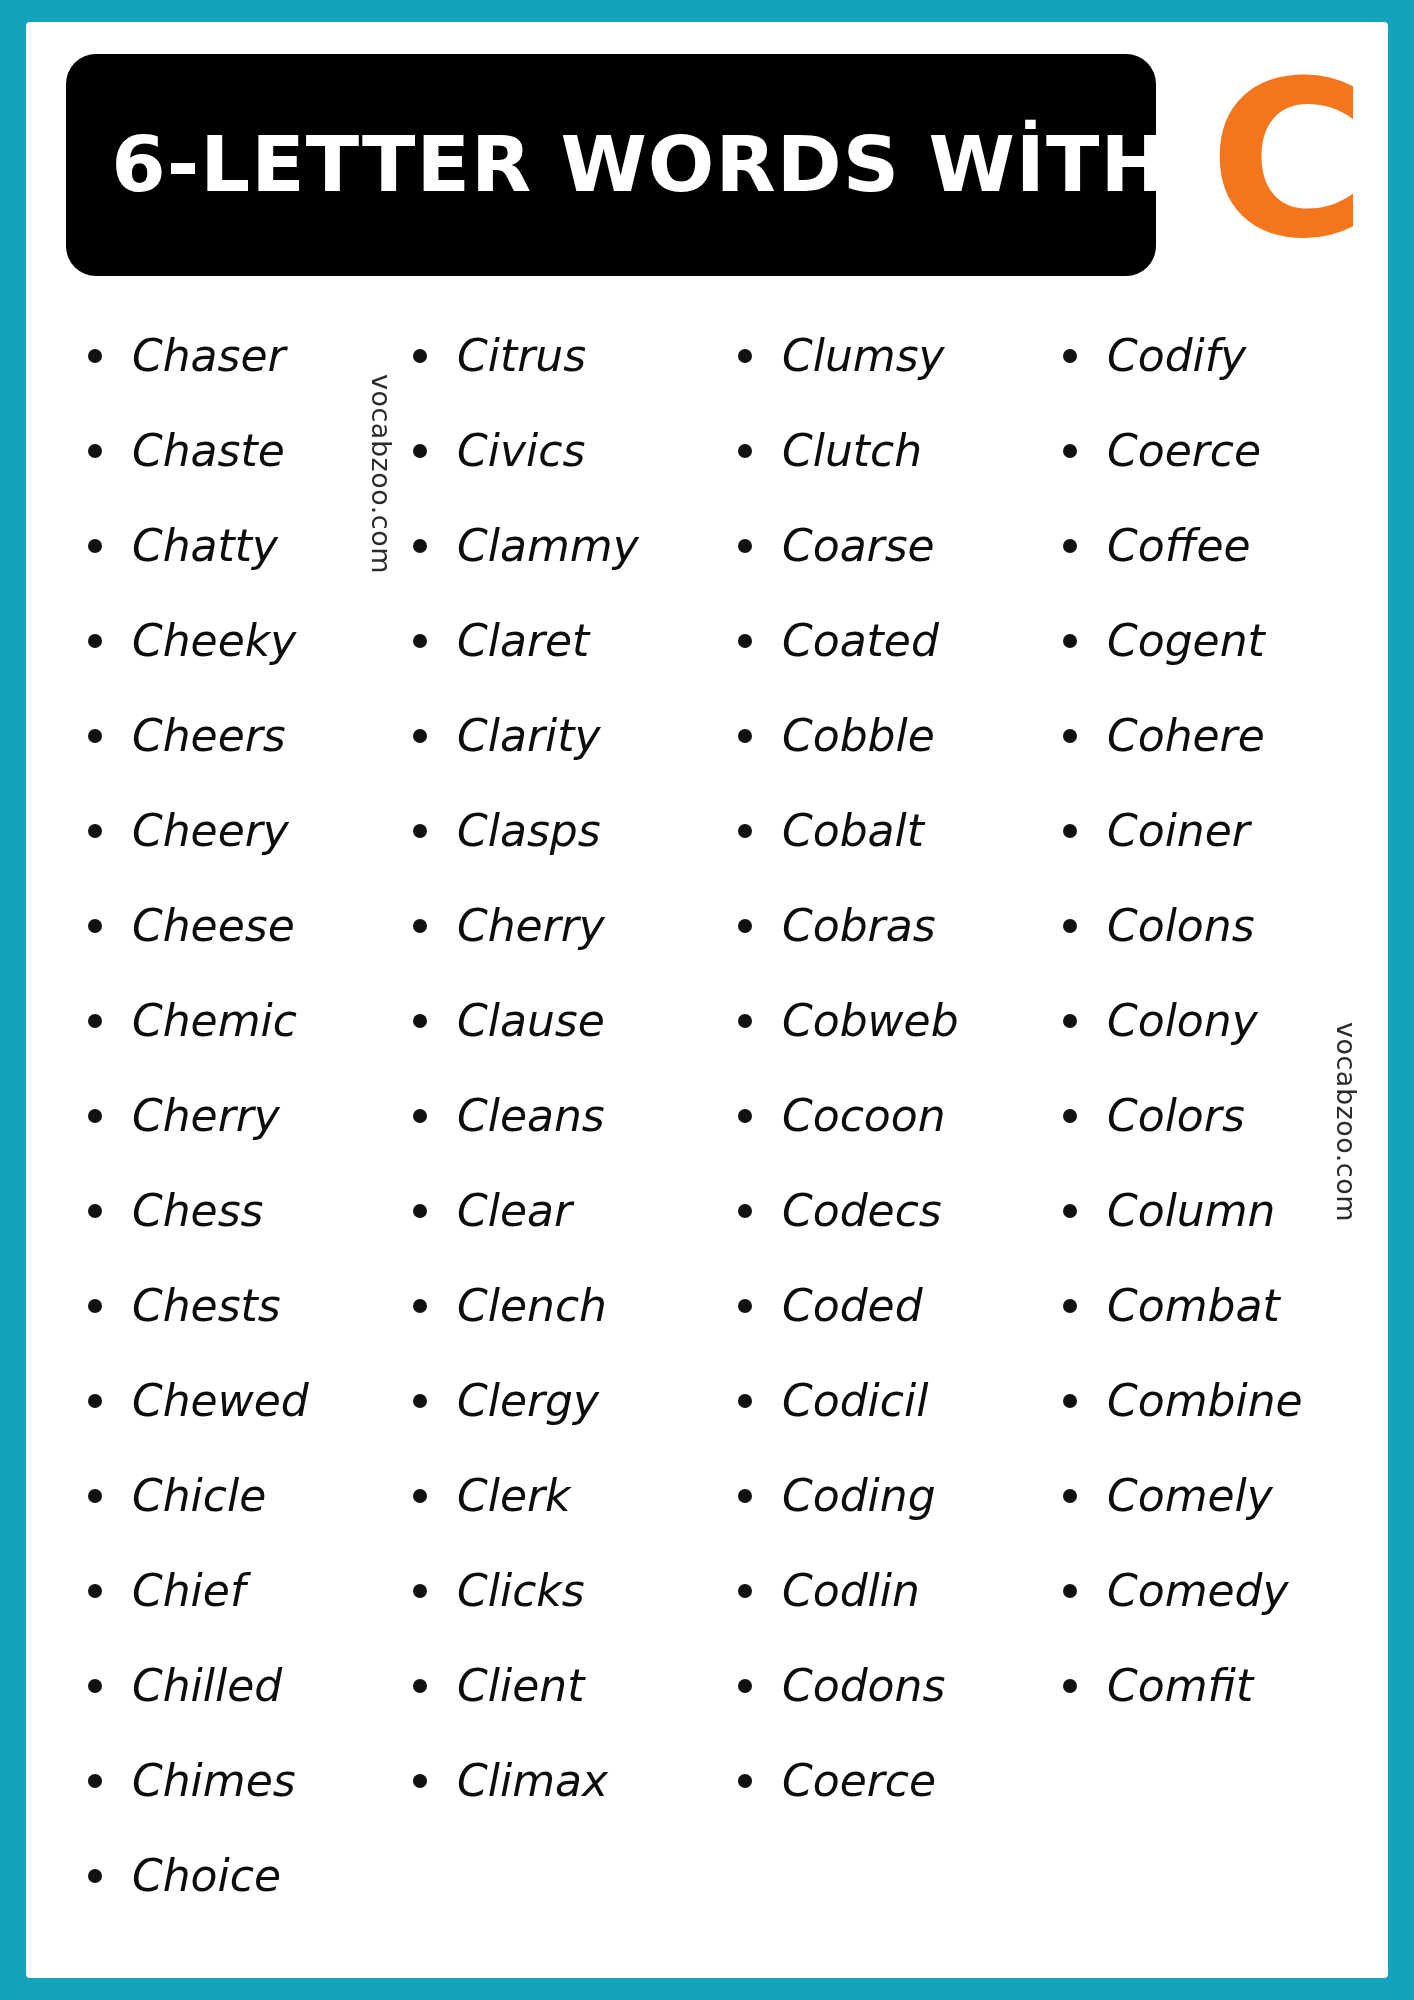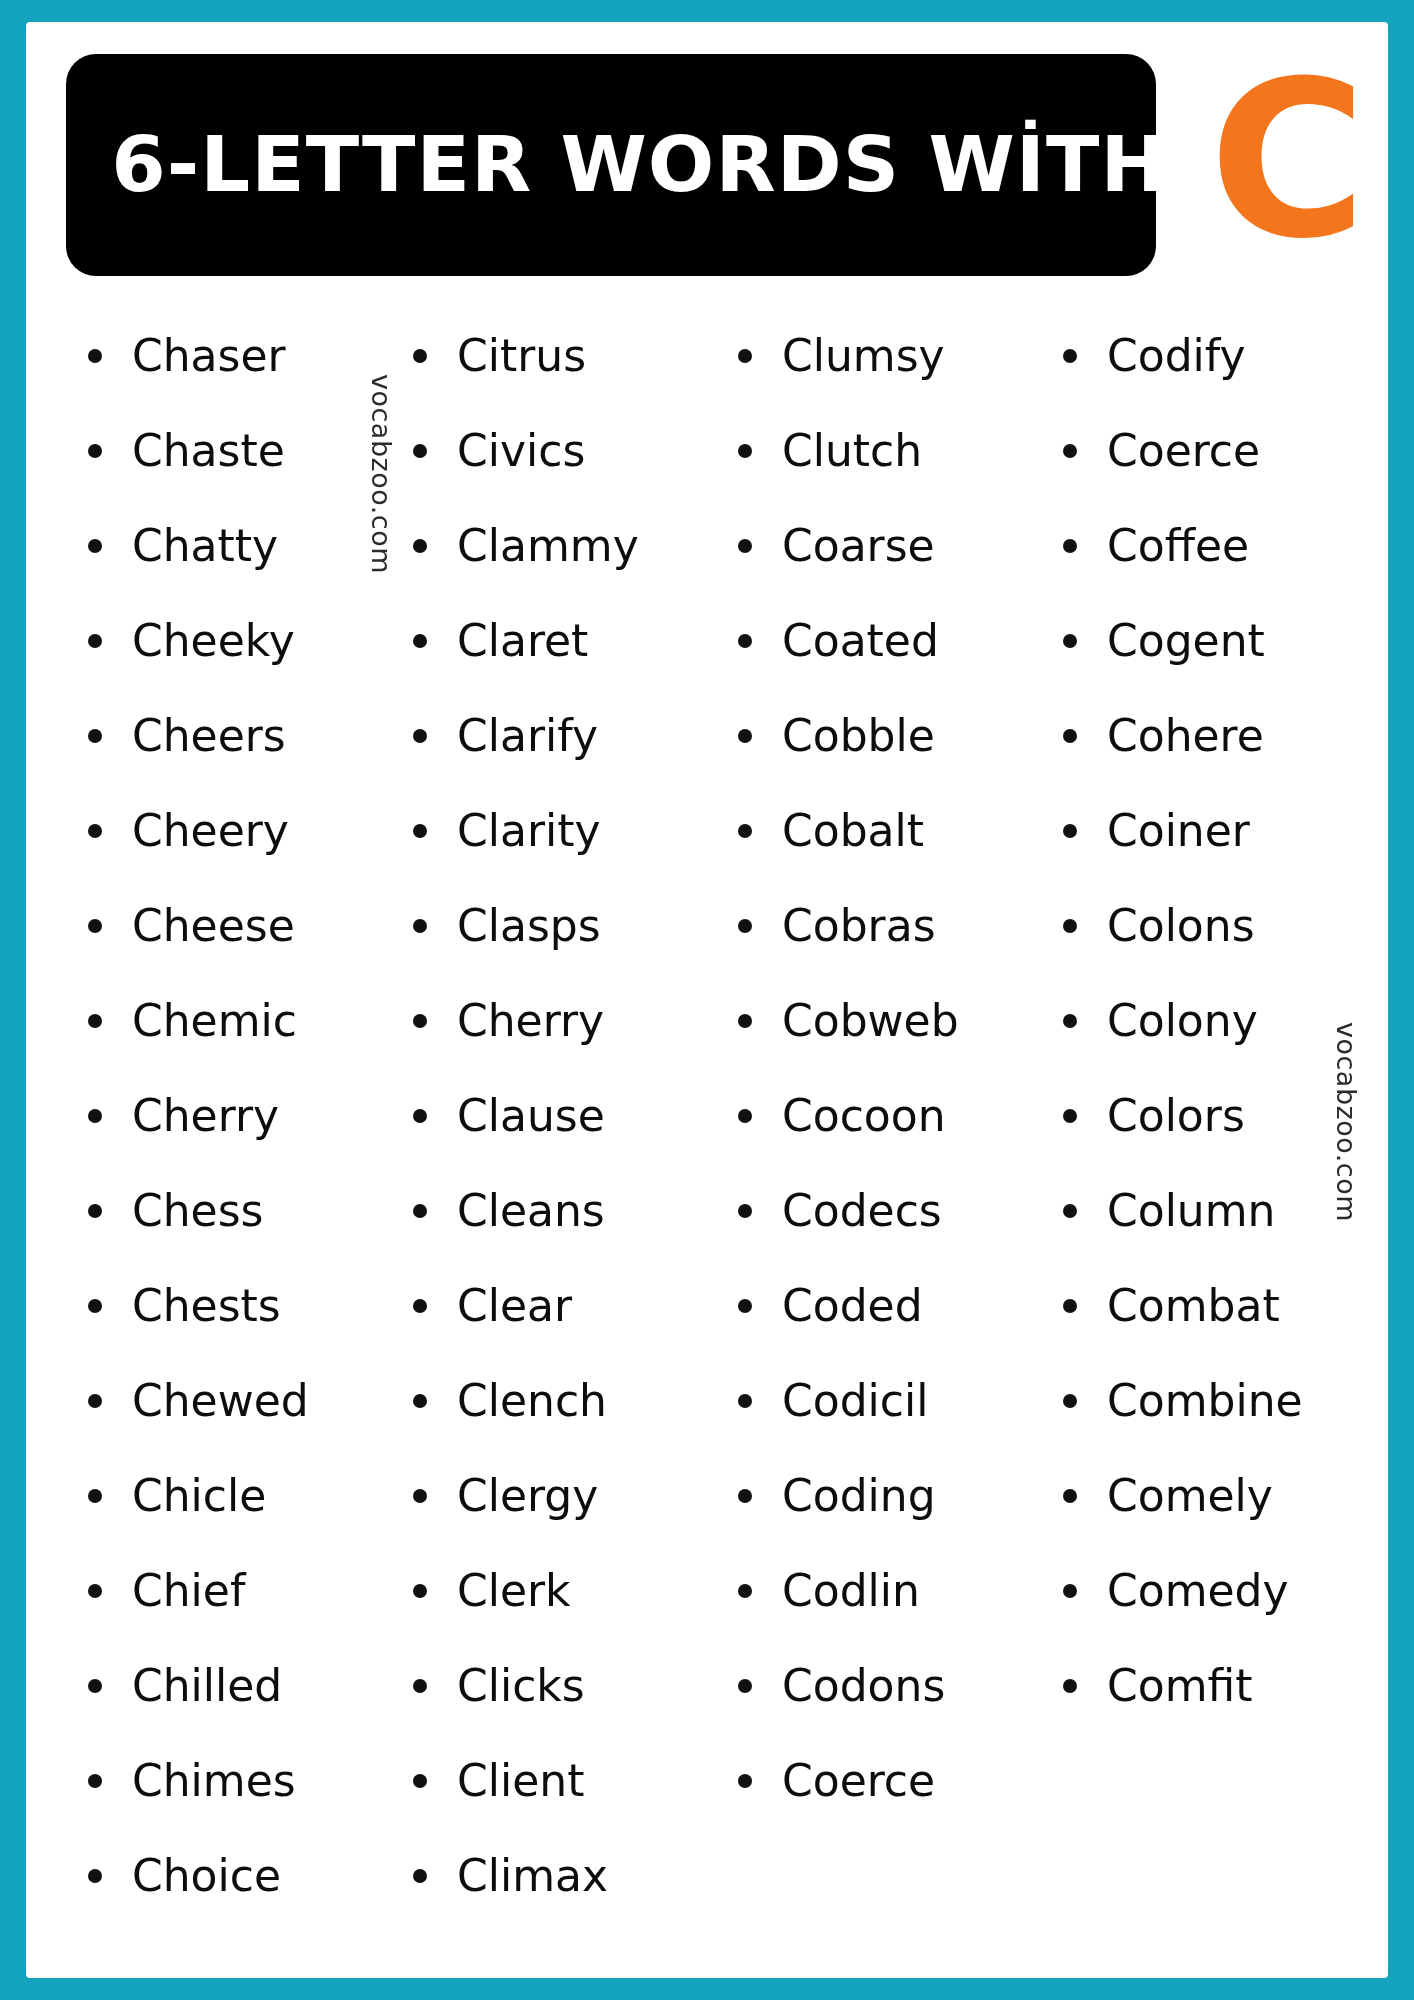--- a/index.html
+++ b/index.html
@@ -65,20 +65,21 @@
     display: flex;
   }
   .col {
     width: 25%;
     box-sizing: border-box;
   }
   .col ul {
     list-style: none;
     margin: 0;
     padding: 0;
+    font-style: italic;
   }
   .col li {
     display: flex;
     align-items: center;
     height: 95px;
     font-size: 44px;
     color: #0d0d0d;
     font-family: "DejaVu Sans", sans-serif;
     font-weight: 400;
   }
@@ -213,24 +214,20 @@
         <li>
             <span class="bullet"></span>
             <span class="word">Clammy</span>
           </li>
         <li>
             <span class="bullet"></span>
             <span class="word">Claret</span>
           </li>
         <li>
             <span class="bullet"></span>
-            <span class="word">Clarify</span>
-          </li>
-        <li>
-            <span class="bullet"></span>
             <span class="word">Clarity</span>
           </li>
         <li>
             <span class="bullet"></span>
             <span class="word">Clasps</span>
           </li>
         <li>
             <span class="bullet"></span>
             <span class="word">Cherry</span>
           </li>

